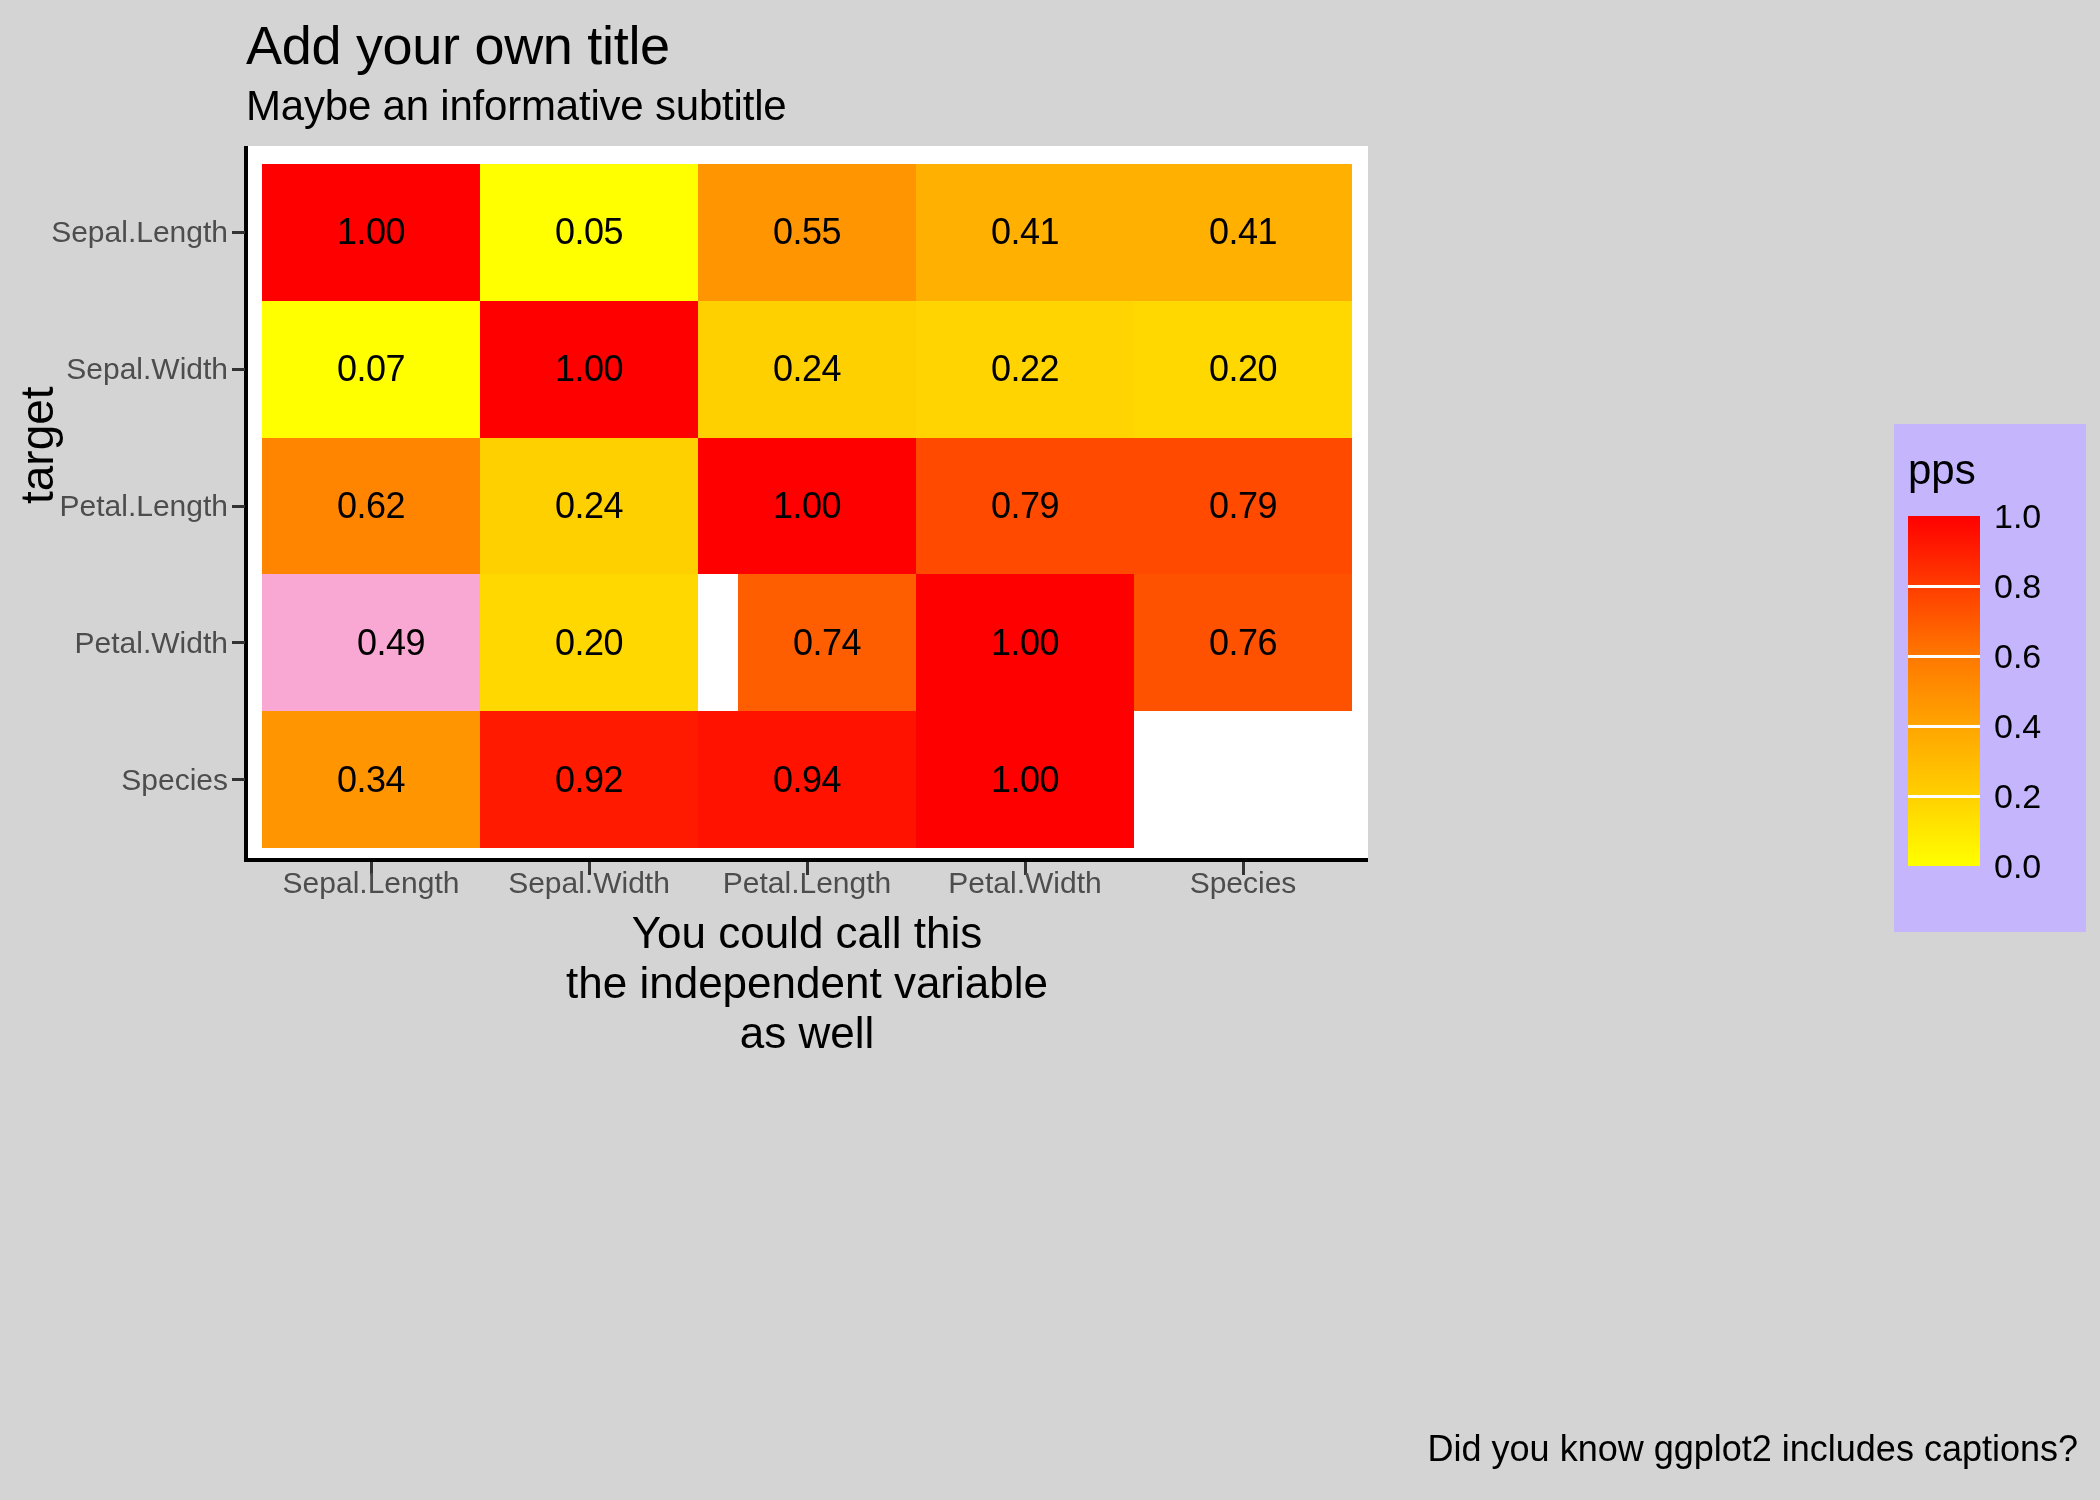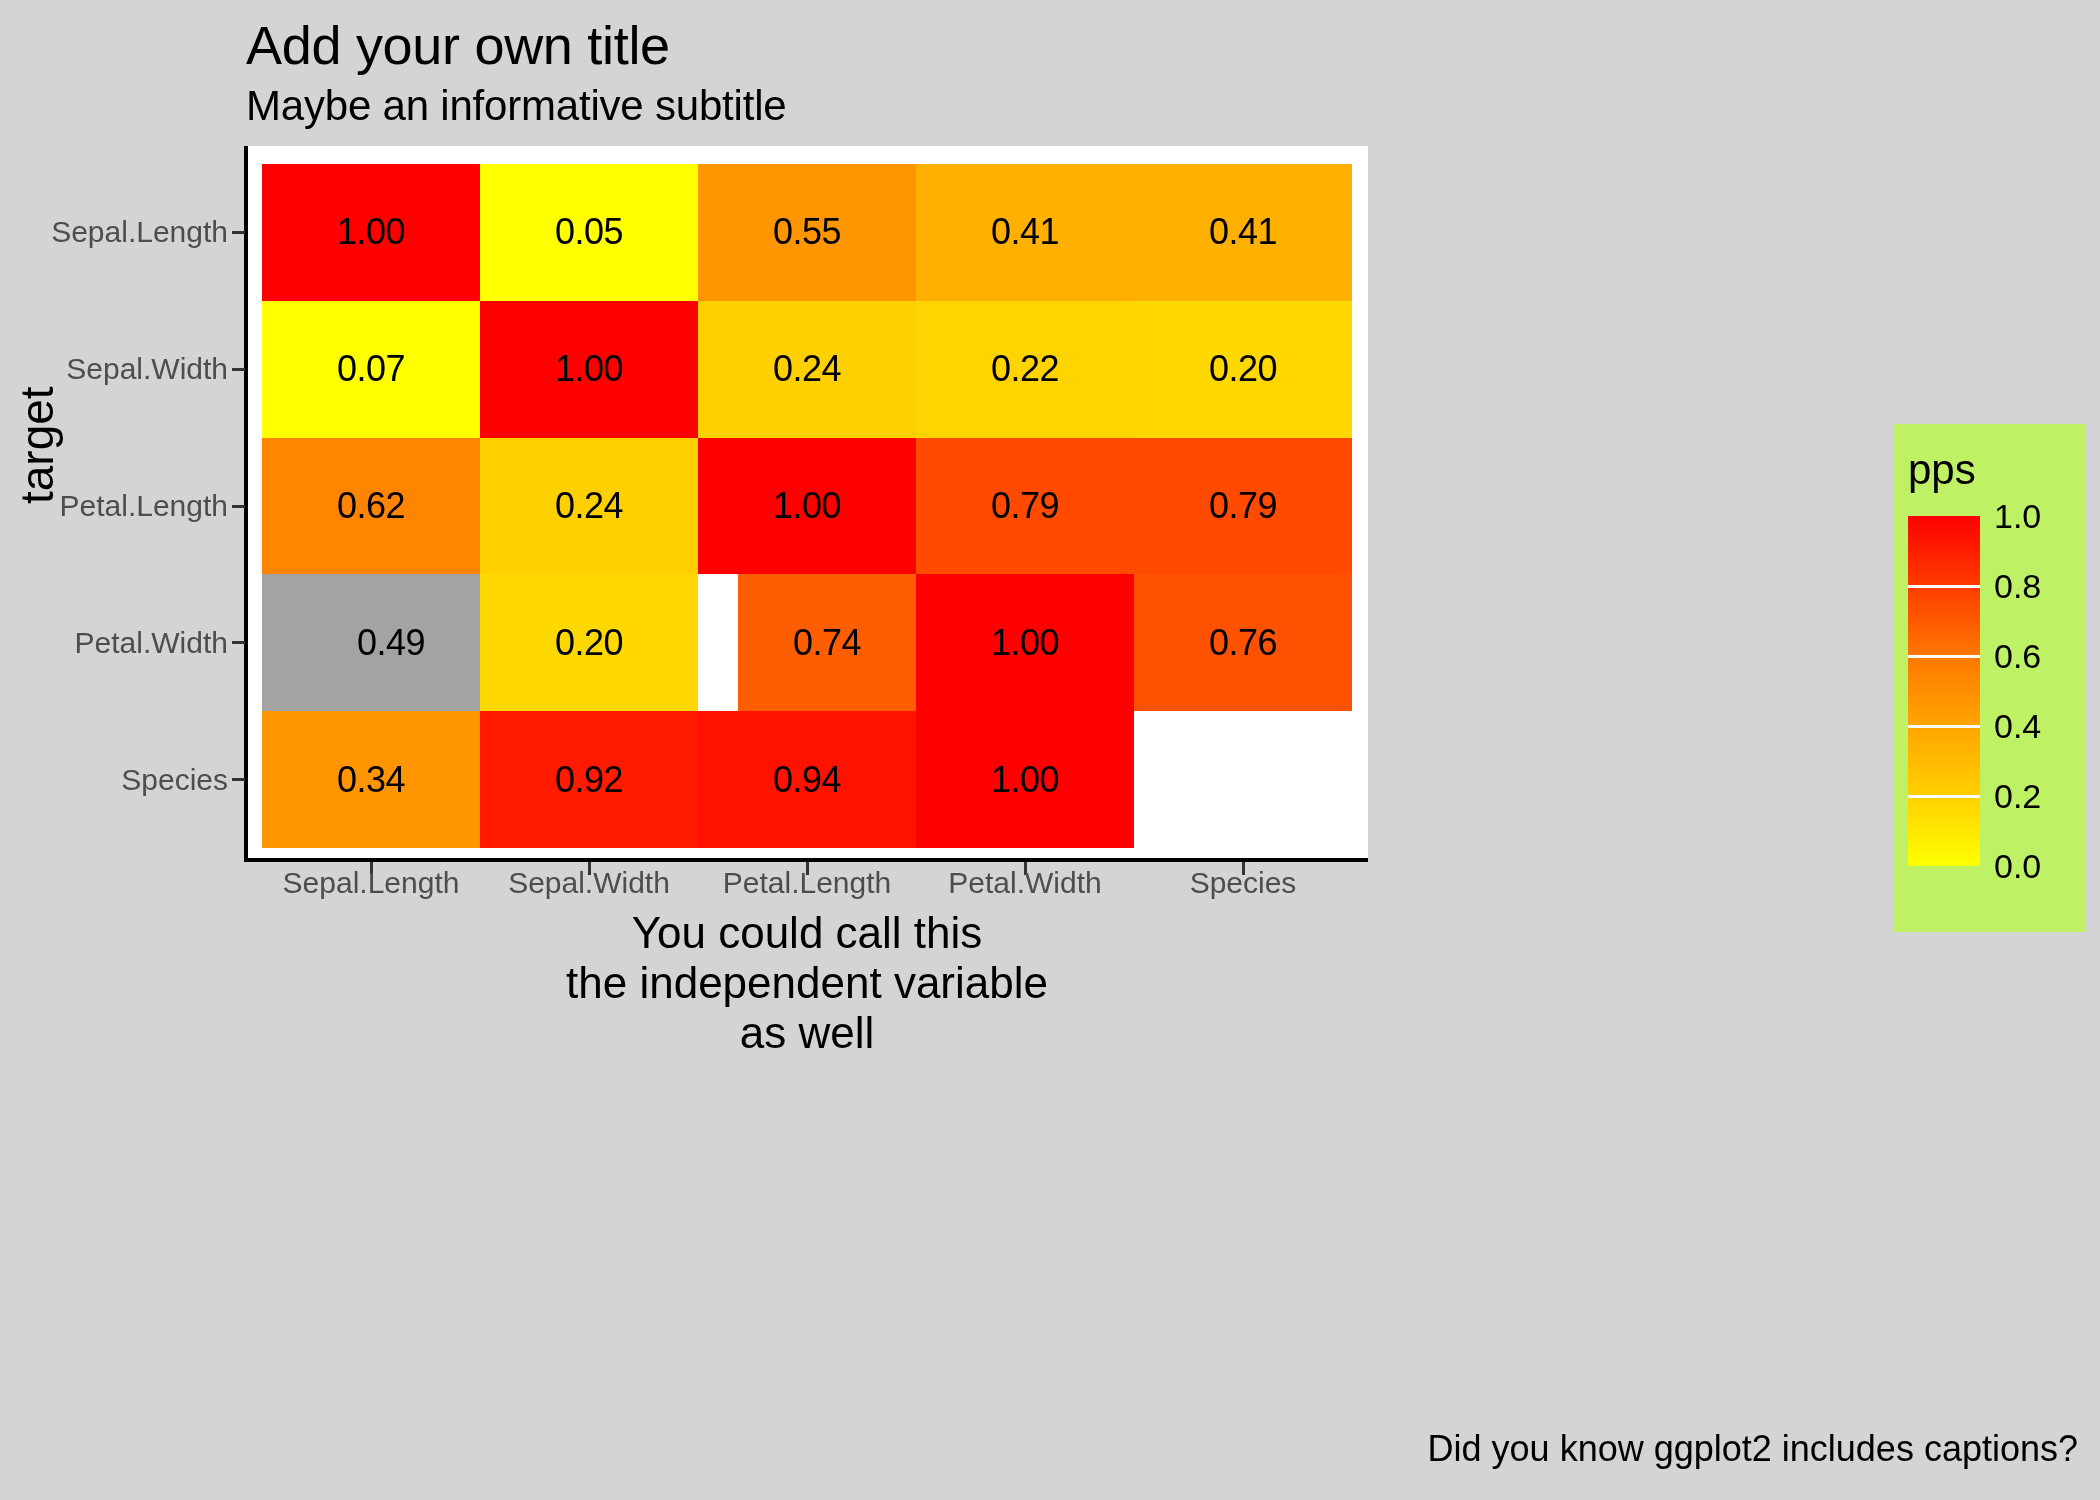--- a/index.html
+++ b/index.html
@@ -152,21 +152,21 @@
     white-space: nowrap;
   }
 
   
   #legend {
     position: absolute;
     left: 1894px;
     top: 424px;
     width: 192px;
     height: 508px;
-    background: #bef264;
+    background: #c4b5fd;
   }
   #legend-title {
     position: absolute;
     left: 14px;
     top: 22px;
     font-size: 42px;
     color: #000000;
     white-space: nowrap;
   }
   #legend-bar {
@@ -239,21 +239,21 @@
       </div>
       <div class="cell" style="background: rgb(255, 0, 0);">
         <span class="cell-label">1.00</span>
       </div>
       <div class="cell" style="background: rgb(255, 74, 0);">
         <span class="cell-label">0.79</span>
       </div>
       <div class="cell" style="background: rgb(255, 74, 0);">
         <span class="cell-label">0.79</span>
       </div>
-      <div class="cell" style="background: #a3a3a3; padding-left: 40px;">
+      <div class="cell" style="background: #f9a8d4; padding-left: 40px;">
         <span class="cell-label">0.49</span>
       </div>
       <div class="cell" style="background: rgb(255, 216, 0);">
         <span class="cell-label">0.20</span>
       </div>
       <div class="cell" style="background: rgb(255, 94, 0); margin-left: 40px;">
         <span class="cell-label">0.74</span>
       </div>
       <div class="cell" style="background: rgb(255, 0, 0);">
         <span class="cell-label">1.00</span>

